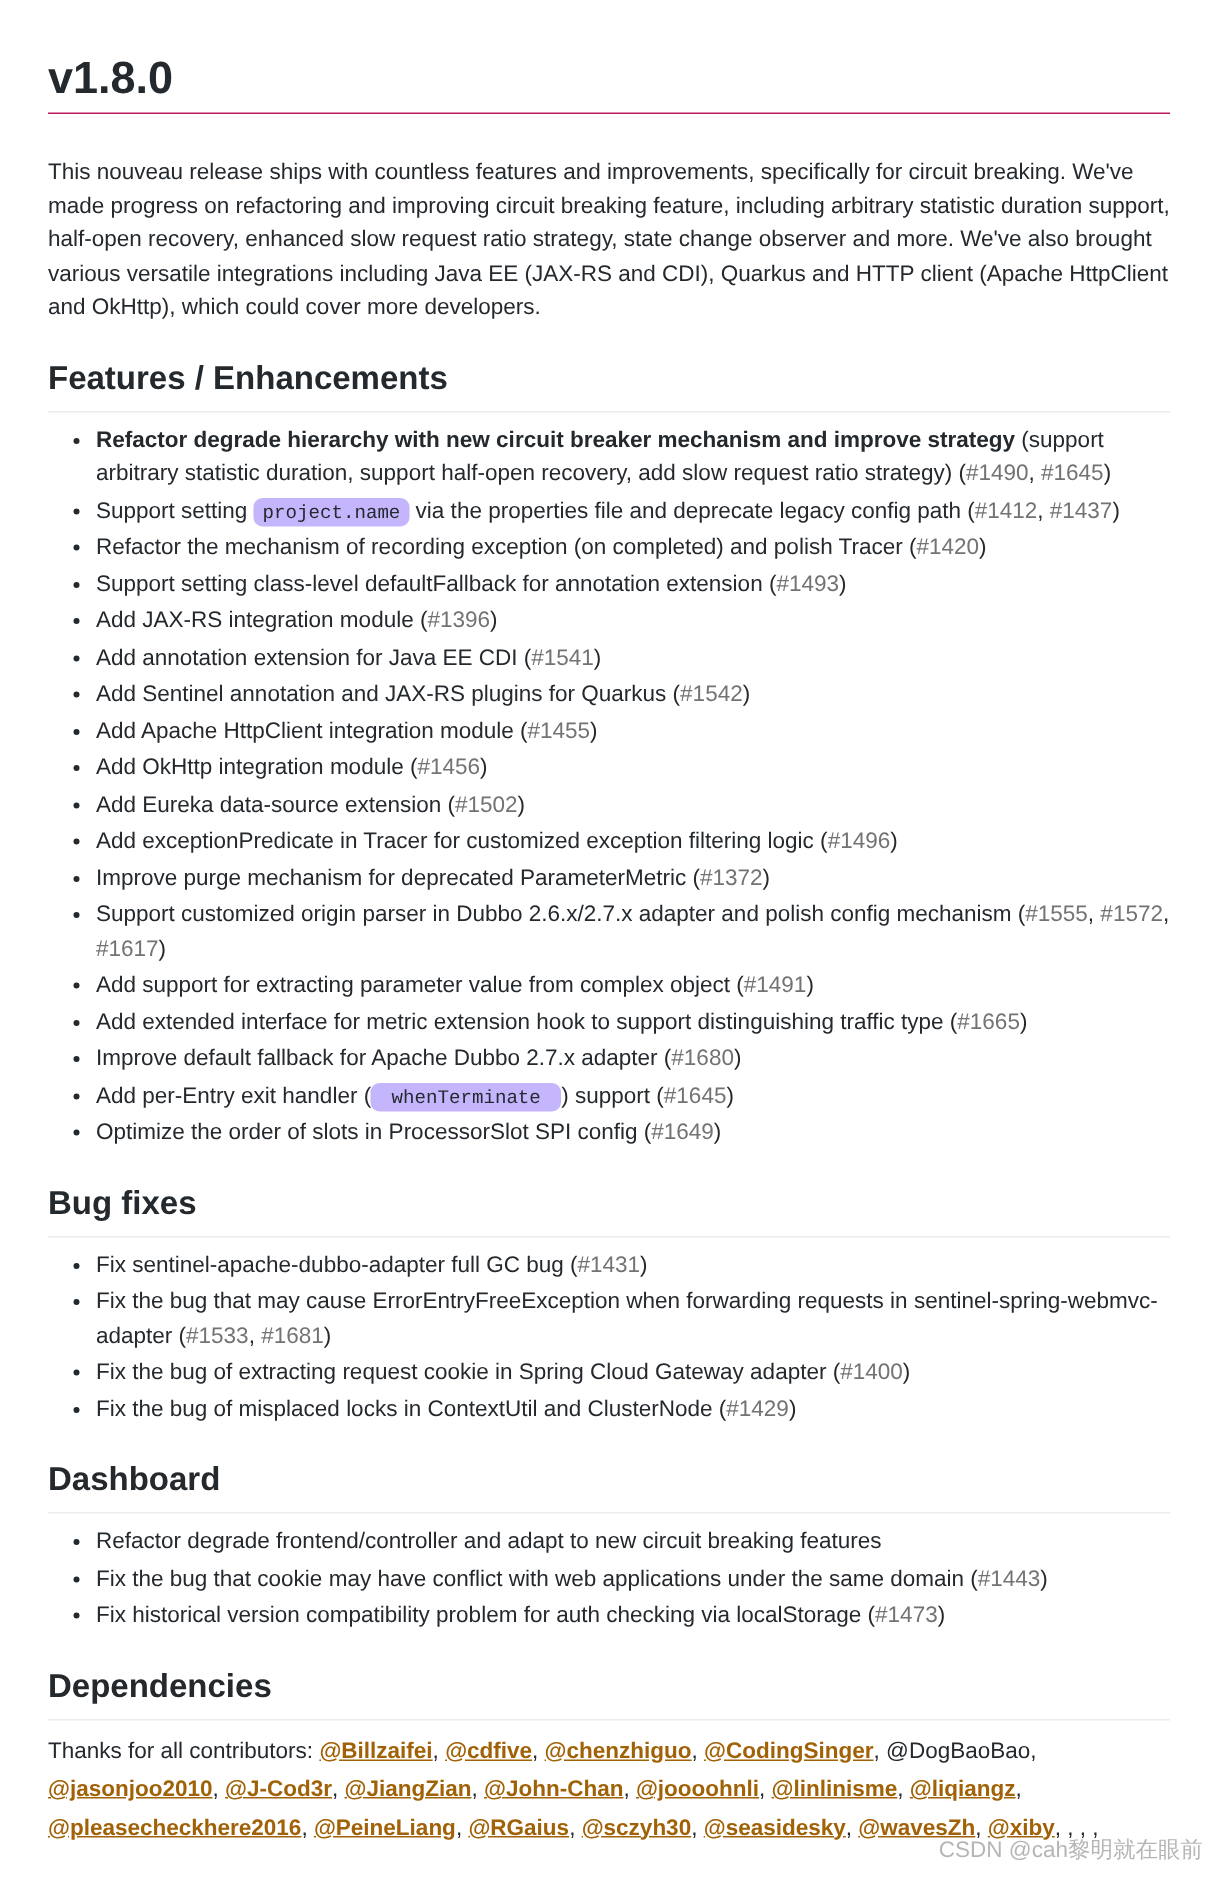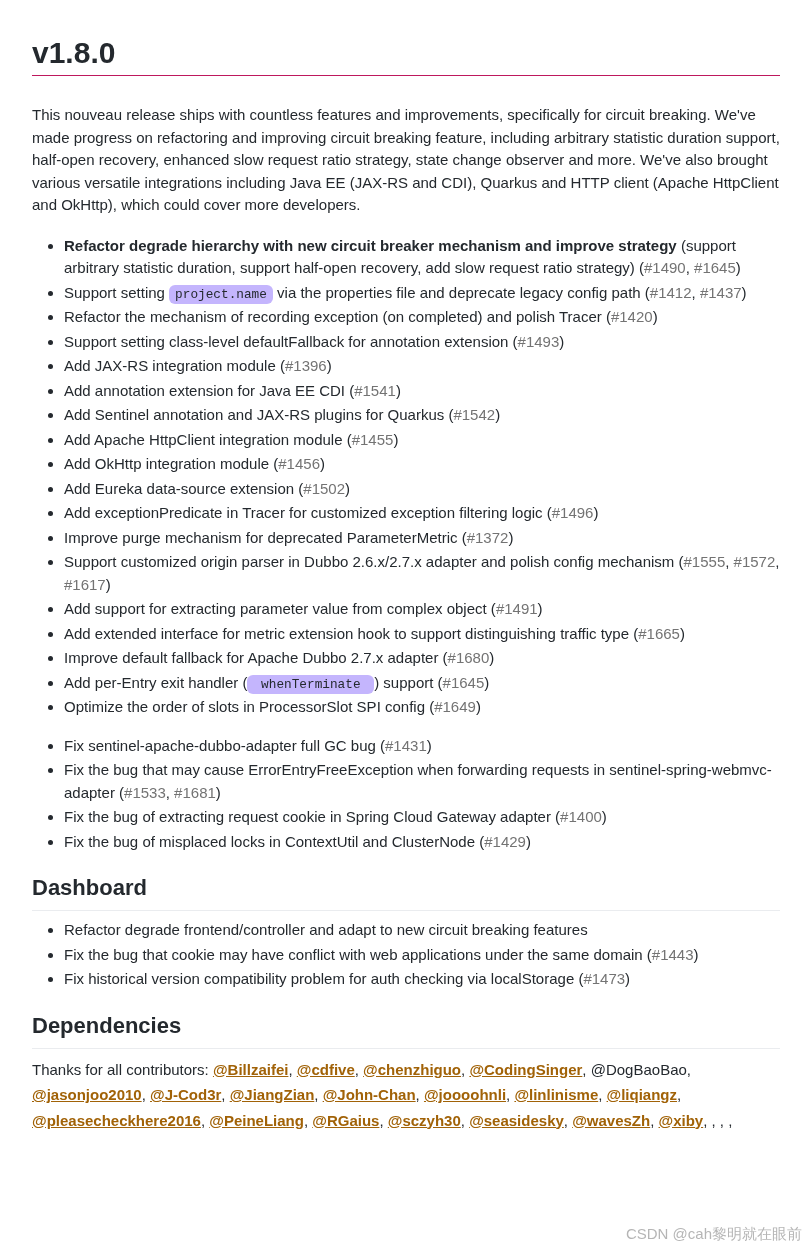--- a/index.html
+++ b/index.html
@@ -54,20 +54,21 @@
     user-select: none;
   }
 </style>
 </head>
 <body>
 
 <div class="container">
   <h1 class="title">v1.8.0</h1>
   <p class="intro">This nouveau release ships with countless features and improvements, specifically for circuit breaking. We've made progress on refactoring and improving circuit breaking feature, including arbitrary statistic duration support, half-open recovery, enhanced slow request ratio strategy, state change observer and more. We've also brought various versatile integrations including Java EE (JAX-RS and CDI), Quarkus and HTTP client (Apache HttpClient and OkHttp), which could cover more developers.</p>
 
+  <h2 class="section">Features / Enhancements</h2>
   <ul class="bullets" id="features-list">
       <li><span class="bold">Refactor degrade hierarchy with new circuit breaker mechanism and improve strategy</span> (support arbitrary statistic duration, support half-open recovery, add slow request ratio strategy) (<a class="link" href="#">#1490</a>, <a class="link" href="#">#1645</a>)</li>
       <li>Support setting <code class="inline">project.name</code> via the properties file and deprecate legacy config path (<a class="link" href="#">#1412</a>, <a class="link" href="#">#1437</a>)</li>
       <li>Refactor the mechanism of recording exception (on completed) and polish Tracer (<a class="link" href="#">#1420</a>)</li>
       <li>Support setting class-level defaultFallback for annotation extension (<a class="link" href="#">#1493</a>)</li>
       <li>Add JAX-RS integration module (<a class="link" href="#">#1396</a>)</li>
       <li>Add annotation extension for Java EE CDI (<a class="link" href="#">#1541</a>)</li>
       <li>Add Sentinel annotation and JAX-RS plugins for Quarkus (<a class="link" href="#">#1542</a>)</li>
       <li>Add Apache HttpClient integration module (<a class="link" href="#">#1455</a>)</li>
       <li>Add OkHttp integration module (<a class="link" href="#">#1456</a>)</li>
@@ -75,20 +76,21 @@
       <li>Add exceptionPredicate in Tracer for customized exception filtering logic (<a class="link" href="#">#1496</a>)</li>
       <li>Improve purge mechanism for deprecated ParameterMetric (<a class="link" href="#">#1372</a>)</li>
       <li>Support customized origin parser in Dubbo 2.6.x/2.7.x adapter and polish config mechanism (<a class="link" href="#">#1555</a>, <a class="link" href="#">#1572</a>, <a class="link" href="#">#1617</a>)</li>
       <li>Add support for extracting parameter value from complex object (<a class="link" href="#">#1491</a>)</li>
       <li>Add extended interface for metric extension hook to support distinguishing traffic type (<a class="link" href="#">#1665</a>)</li>
       <li>Improve default fallback for Apache Dubbo 2.7.x adapter (<a class="link" href="#">#1680</a>)</li>
       <li>Add per-Entry exit handler (<code class="inline"> whenTerminate </code>) support (<a class="link" href="#">#1645</a>)</li>
       <li>Optimize the order of slots in ProcessorSlot SPI config (<a class="link" href="#">#1649</a>)</li>
     </ul>
 
+  <h2 class="section">Bug fixes</h2>
   <ul class="bullets" id="bugfixes-list">
       <li>Fix sentinel-apache-dubbo-adapter full GC bug (<a class="link" href="#">#1431</a>)</li>
       <li>Fix the bug that may cause ErrorEntryFreeException when forwarding requests in sentinel-spring-webmvc-adapter (<a class="link" href="#">#1533</a>, <a class="link" href="#">#1681</a>)</li>
       <li>Fix the bug of extracting request cookie in Spring Cloud Gateway adapter (<a class="link" href="#">#1400</a>)</li>
       <li>Fix the bug of misplaced locks in ContextUtil and ClusterNode (<a class="link" href="#">#1429</a>)</li>
     </ul>
 
   <h2 class="section">Dashboard</h2>
   <ul class="bullets" id="dashboard-list">
       <li>Refactor degrade frontend/controller and adapt to new circuit breaking features</li>

